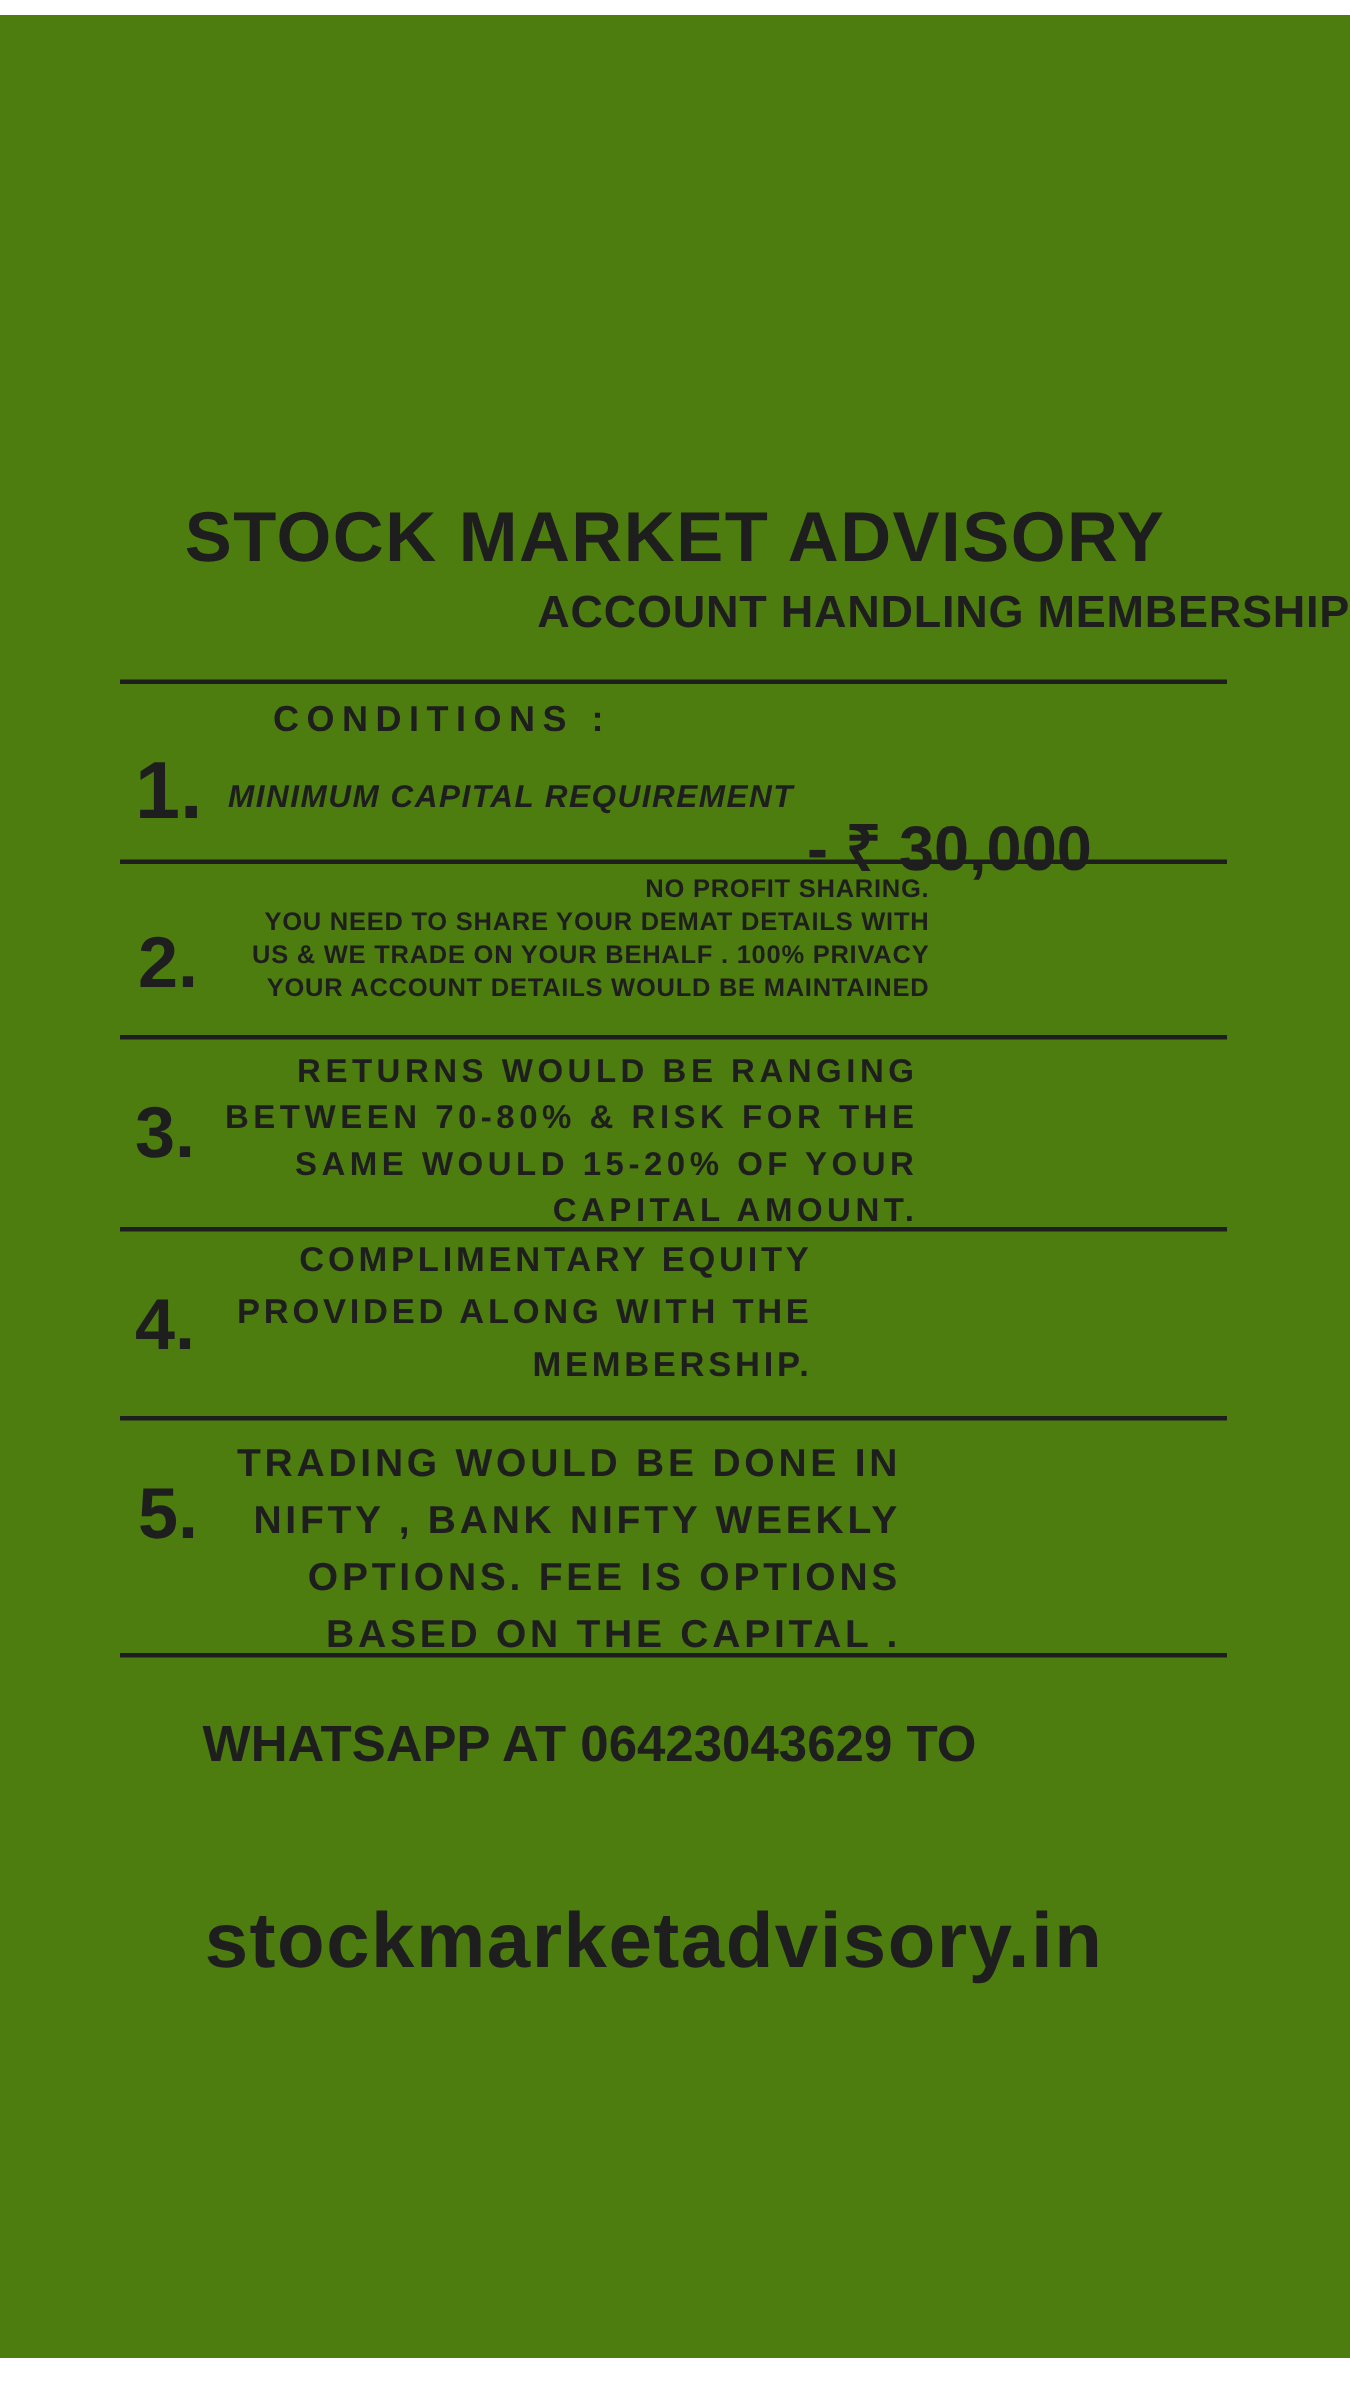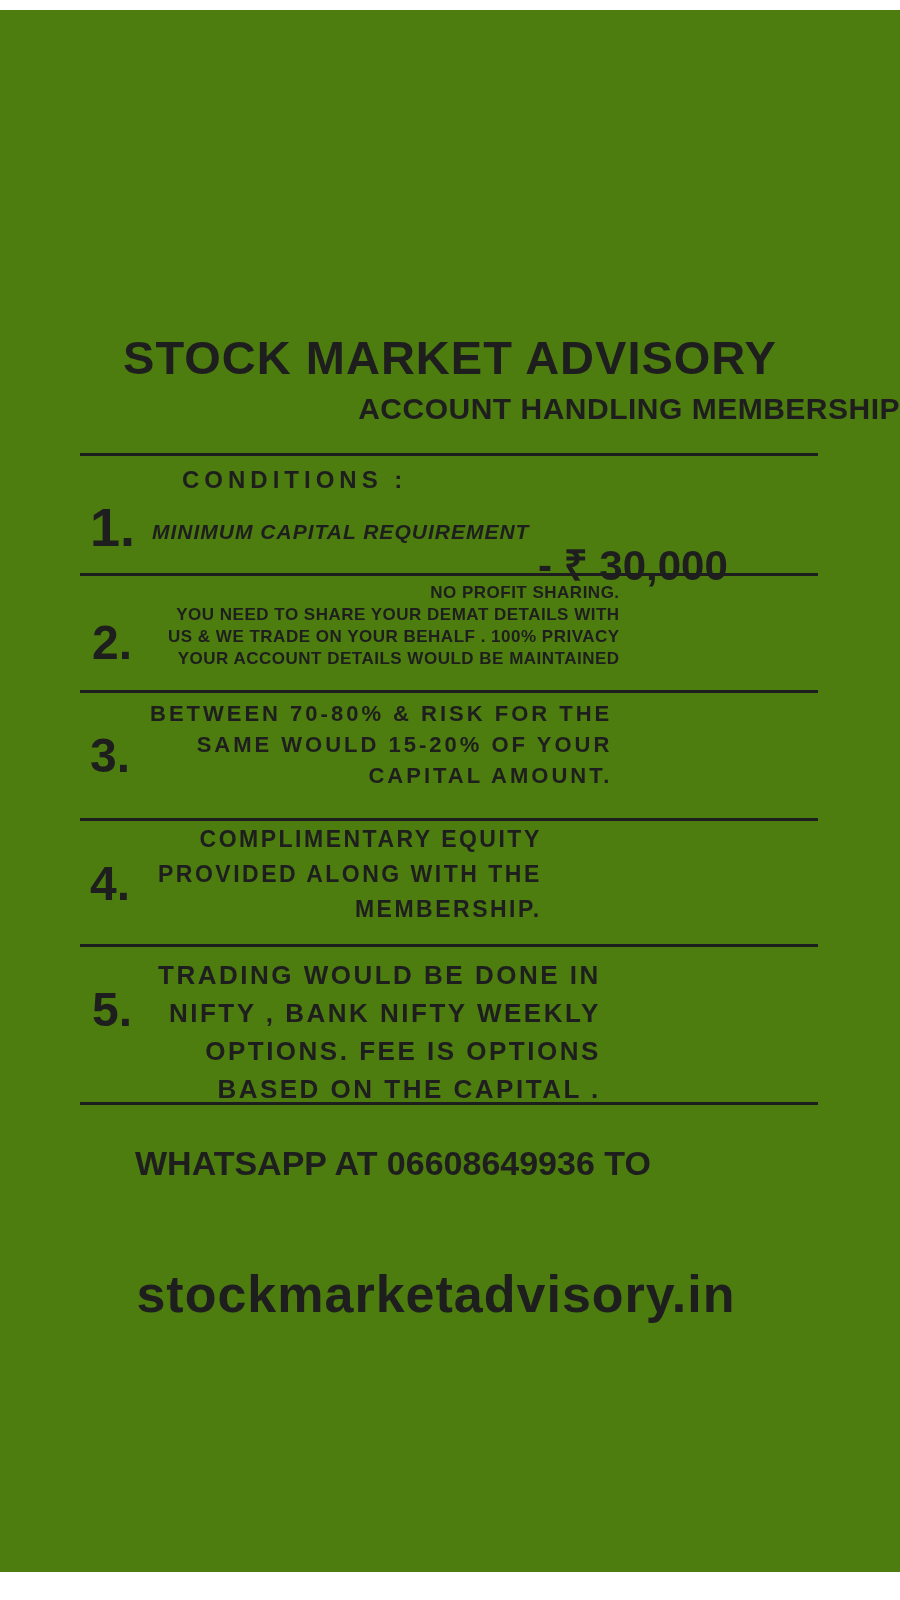--- a/index.html
+++ b/index.html
@@ -149,20 +149,21 @@
     <div>NO PROFIT SHARING.</div>
     <div>YOU NEED TO SHARE YOUR DEMAT DETAILS WITH</div>
     <div>US &amp; WE TRADE ON YOUR BEHALF . 100% PRIVACY</div>
     <div>YOUR ACCOUNT DETAILS WOULD BE MAINTAINED</div>
   </div>
 
   <div class="hr hr3"></div>
 
   <div class="num num3">3.</div>
   <div class="lines lines3">
+    <div>RETURNS WOULD BE RANGING</div>
     <div>BETWEEN 70-80% &amp; RISK FOR THE</div>
     <div>SAME WOULD 15-20% OF YOUR</div>
     <div>CAPITAL AMOUNT.</div>
   </div>
 
   <div class="hr hr4"></div>
 
   <div class="num num4">4.</div>
   <div class="lines lines4">
     <div>COMPLIMENTARY EQUITY</div>
@@ -176,20 +177,20 @@
   <div class="lines lines5">
     <div>TRADING WOULD BE DONE IN</div>
     <div>NIFTY , BANK NIFTY WEEKLY</div>
     <div>OPTIONS. FEE IS OPTIONS</div>
     <div>BASED ON THE CAPITAL .</div>
   </div>
 
   <div class="hr hr6"></div>
 
   <div class="whatsapp">
-    <div>WHATSAPP AT 06608649936 TO</div>
+    <div>WHATSAPP AT 06423043629 TO</div>
   </div>
 
   <div class="website">stockmarketadvisory.in</div>
 
   <div class="strip bottom"></div>
 
 </div>
 
 </body></html>

